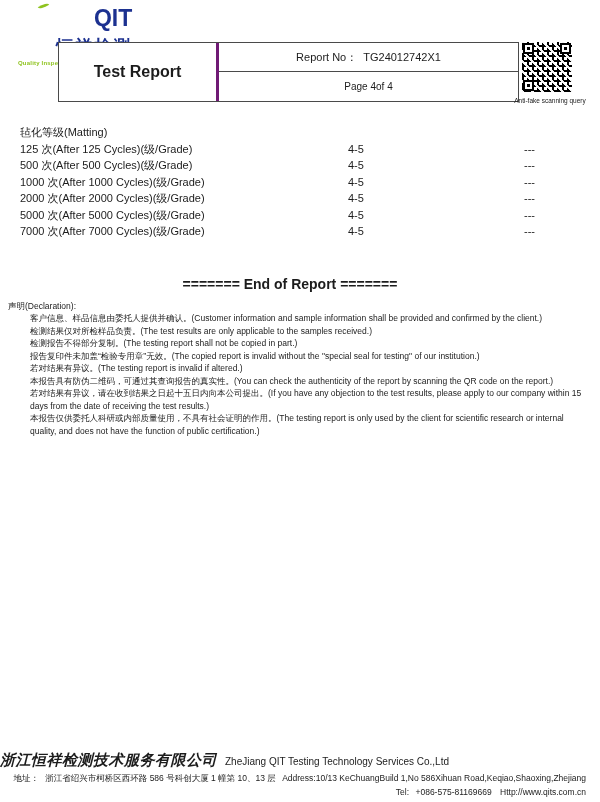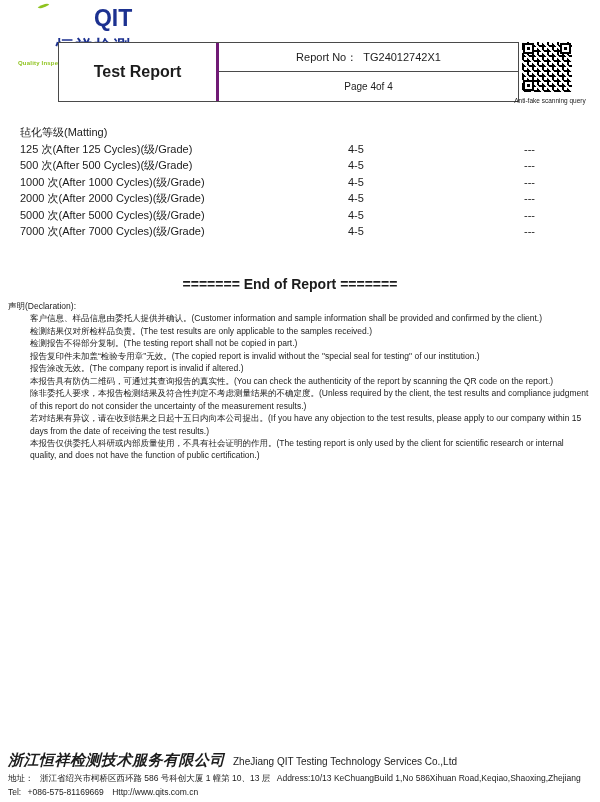--- a/index.html
+++ b/index.html
@@ -42,21 +42,21 @@
   .res-section{line-height:17px;}
   .res-row{position:relative;line-height:16.4px;white-space:nowrap;}
   .res-val{position:absolute;left:328px;top:0;}
   .res-lim{position:absolute;left:504px;top:0;}
   
   .eor{position:absolute;left:0;top:276px;width:580px;text-align:center;font-size:14px;font-weight:bold;}
   
   .decl{position:absolute;left:8px;top:300px;width:582px;font-size:8.5px;line-height:12.45px;}
   .decl-item{margin-left:22px;}
   
-  .footer{position:absolute;left:8px;top:751px;width:586px;}
+  .footer{position:absolute;left:0;top:751px;width:586px;text-align:right;}
   .f-company{display:flex;align-items:baseline;gap:8px;}
   .f-cn{font-family:"DejaVu Serif","Liberation Serif",serif;font-style:italic;font-weight:bold;
     font-size:15px;letter-spacing:0.5px;}
   .f-en{font-size:10px;}
   .f-line{font-size:8.5px;margin-top:3px;line-height:11px;}
   .f-line .lbl{margin-right:4px;}
   .f-tel .num{margin-right:6px;}
 </style>
 </head>
 <body>
@@ -125,23 +125,22 @@
   </div>
 
   <div class="eor">======= End of Report =======</div>
 
   <div class="decl">
     <div class="decl-heading">声明(Declaration):</div>
     <div class="decl-item">客户信息、样品信息由委托人提供并确认。(Customer information and sample information shall be provided and confirmed by the client.)</div>
     <div class="decl-item">检测结果仅对所检样品负责。(The test results are only applicable to the samples received.)</div>
     <div class="decl-item">检测报告不得部分复制。(The testing report shall not be copied in part.)</div>
     <div class="decl-item">报告复印件未加盖“检验专用章”无效。(The copied report is invalid without the "special seal for testing" of our institution.)</div>
-    <div class="decl-item">报告涂改无效。(The company report is invalid if altered.)</div>
+    <div class="decl-item">若对结果有异议。(The testing report is invalid if altered.)</div>
     <div class="decl-item">本报告具有防伪二维码，可通过其查询报告的真实性。(You can check the authenticity of the report by scanning the QR code on the report.)</div>
-    <div class="decl-item">除非委托人要求，本报告检测结果及符合性判定不考虑测量结果的不确定度。(Unless required by the client, the test results and compliance judgment of this report do not consider the uncertainty of the measurement results.)</div>
     <div class="decl-item">若对结果有异议，请在收到结果之日起十五日内向本公司提出。(If you have any objection to the test results, please apply to our company within 15 days from the date of receiving the test results.)</div>
     <div class="decl-item">本报告仅供委托人科研或内部质量使用，不具有社会证明的作用。(The testing report is only used by the client for scientific research or internal quality, and does not have the function of public certification.)</div>
   </div>
 
   <div class="footer">
     <div class="f-company">
       <span class="f-cn">浙江恒祥检测技术服务有限公司</span>
       <span class="f-en">ZheJiang QIT Testing Technology Services Co.,Ltd</span>
     </div>
     <div class="f-line">

